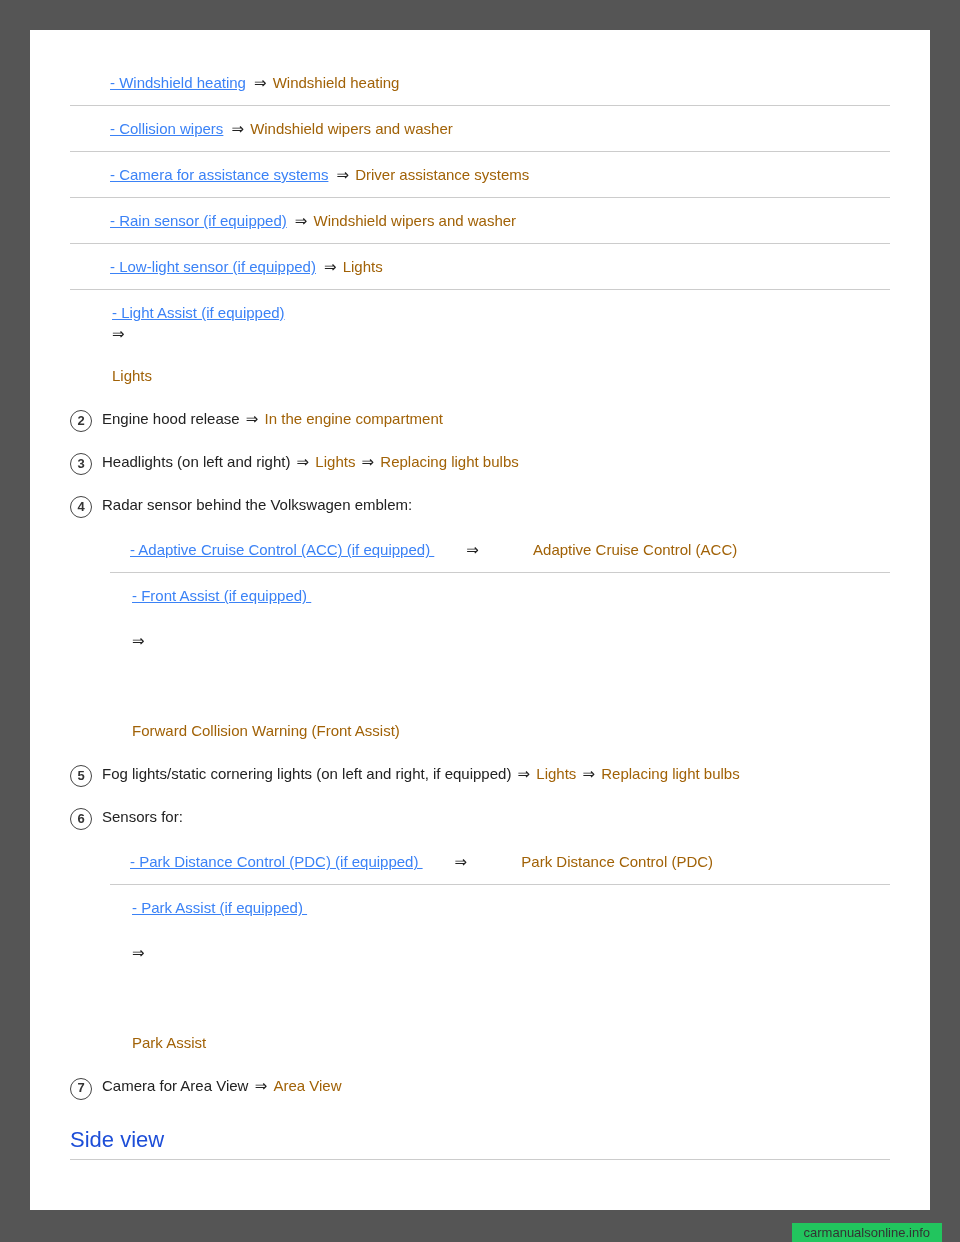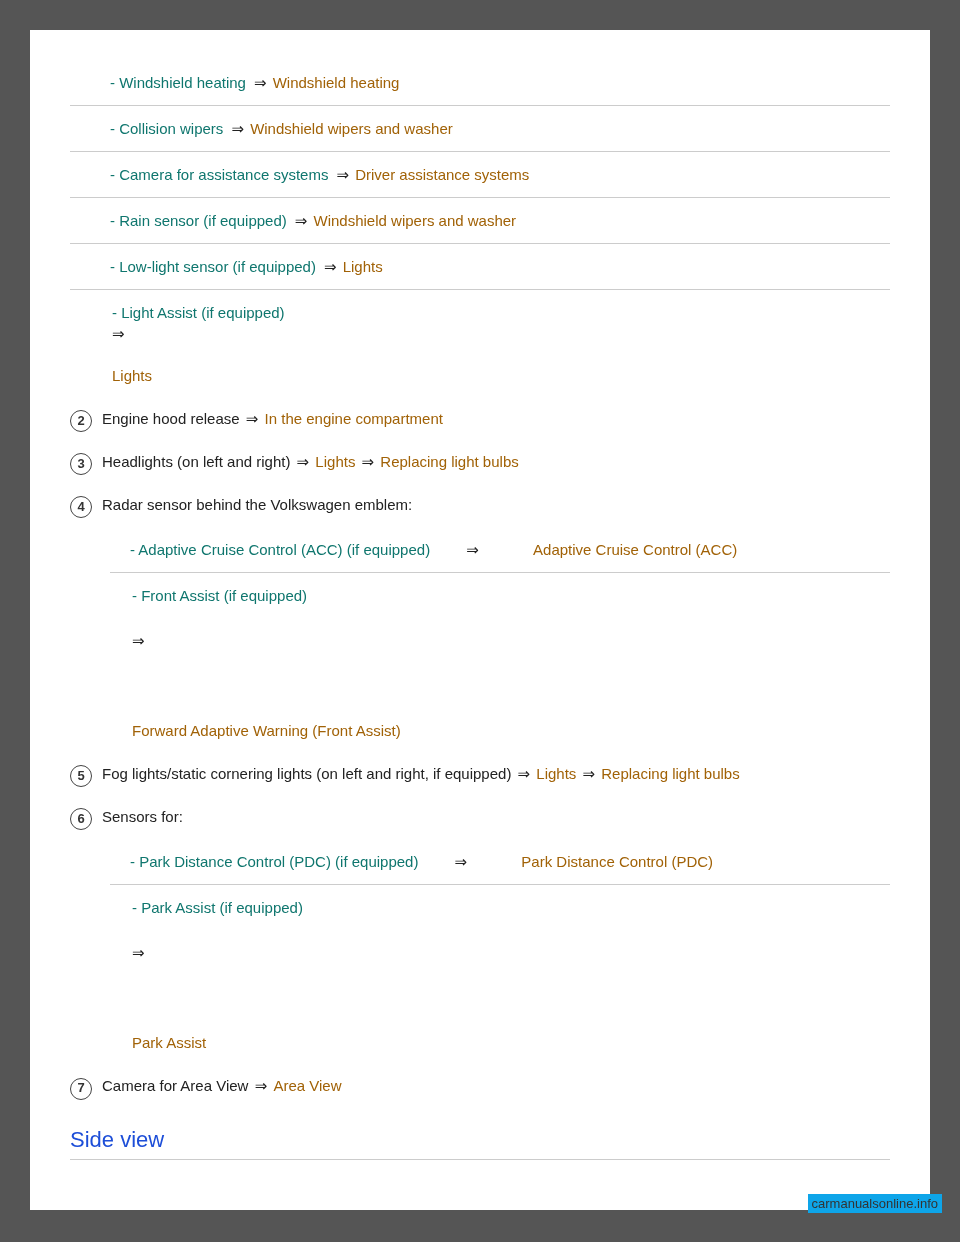--- a/index.html
+++ b/index.html
@@ -27,21 +27,22 @@
       font-size: 15px;
       color: #222;
       line-height: 1.4;
     }
     .list-item:last-child {
       border-bottom: none;
       flex-direction: column;
     }
     .list-item .dash {
       margin-right: 6px;
-      color: #0f766e;
+      color: #3b82f6;
+      text-decoration: underline;
     }
     .link {
       color: #a16207;
       text-decoration: none;
     }
     .arrow {
       color: #222;
       margin: 0 2px;
     }
     .numbered-item {
@@ -82,27 +83,27 @@
       margin-bottom: 6px;
       font-weight: normal;
     }
     .section-divider {
       border: none;
       border-top: 1.5px solid #ccc;
       margin: 2px 0 0 0;
     }
     .watermark {
       position: fixed;
-      bottom: 29px;
+      bottom: 0;
       right: 18px;
       font-size: 13px;
       color: #333;
       font-family: Arial, sans-serif;
-      background: #0ea5e9;
-      padding: 2px 4px;
+      background: #22c55e;
+      padding: 2px 12px;
     }
   </style>
 </head>
 <body>
 
 <div class="page">
 
   <div>
     <div class="list-item">
       <span class="dash">- Windshield heating </span>
@@ -144,21 +145,21 @@
     <span class="circle-num">4</span>
     <span>Radar sensor behind the Volkswagen emblem:</span>
   </div>
   <div class="sub-list">
     <div class="list-item">
       <span class="dash">- Adaptive Cruise Control (ACC) (if equipped)&nbsp;</span>
       <span class="arrow">⇒</span>&nbsp;<a class="link" href="#">Adaptive Cruise Control (ACC)</a>
     </div>
     <div class="list-item" style="border-bottom:none;">
       <span class="dash">- Front Assist (if equipped)&nbsp;</span>
-      <span class="arrow">⇒</span>&nbsp;<a class="link" href="#">Forward Adaptive Warning (Front Assist)</a>
+      <span class="arrow">⇒</span>&nbsp;<a class="link" href="#">Forward Collision Warning (Front Assist)</a>
     </div>
   </div>
 
   <div class="numbered-item">
     <span class="circle-num">5</span>
     <span>Fog lights/static cornering lights (on left and right, if equipped)&nbsp;<span class="arrow">⇒</span>&nbsp;<a class="link" href="#">Lights</a>&nbsp;<span class="arrow">⇒</span>&nbsp;<a class="link" href="#">Replacing light bulbs</a></span>
   </div>
 
   <div class="numbered-item">
     <span class="circle-num">6</span>

